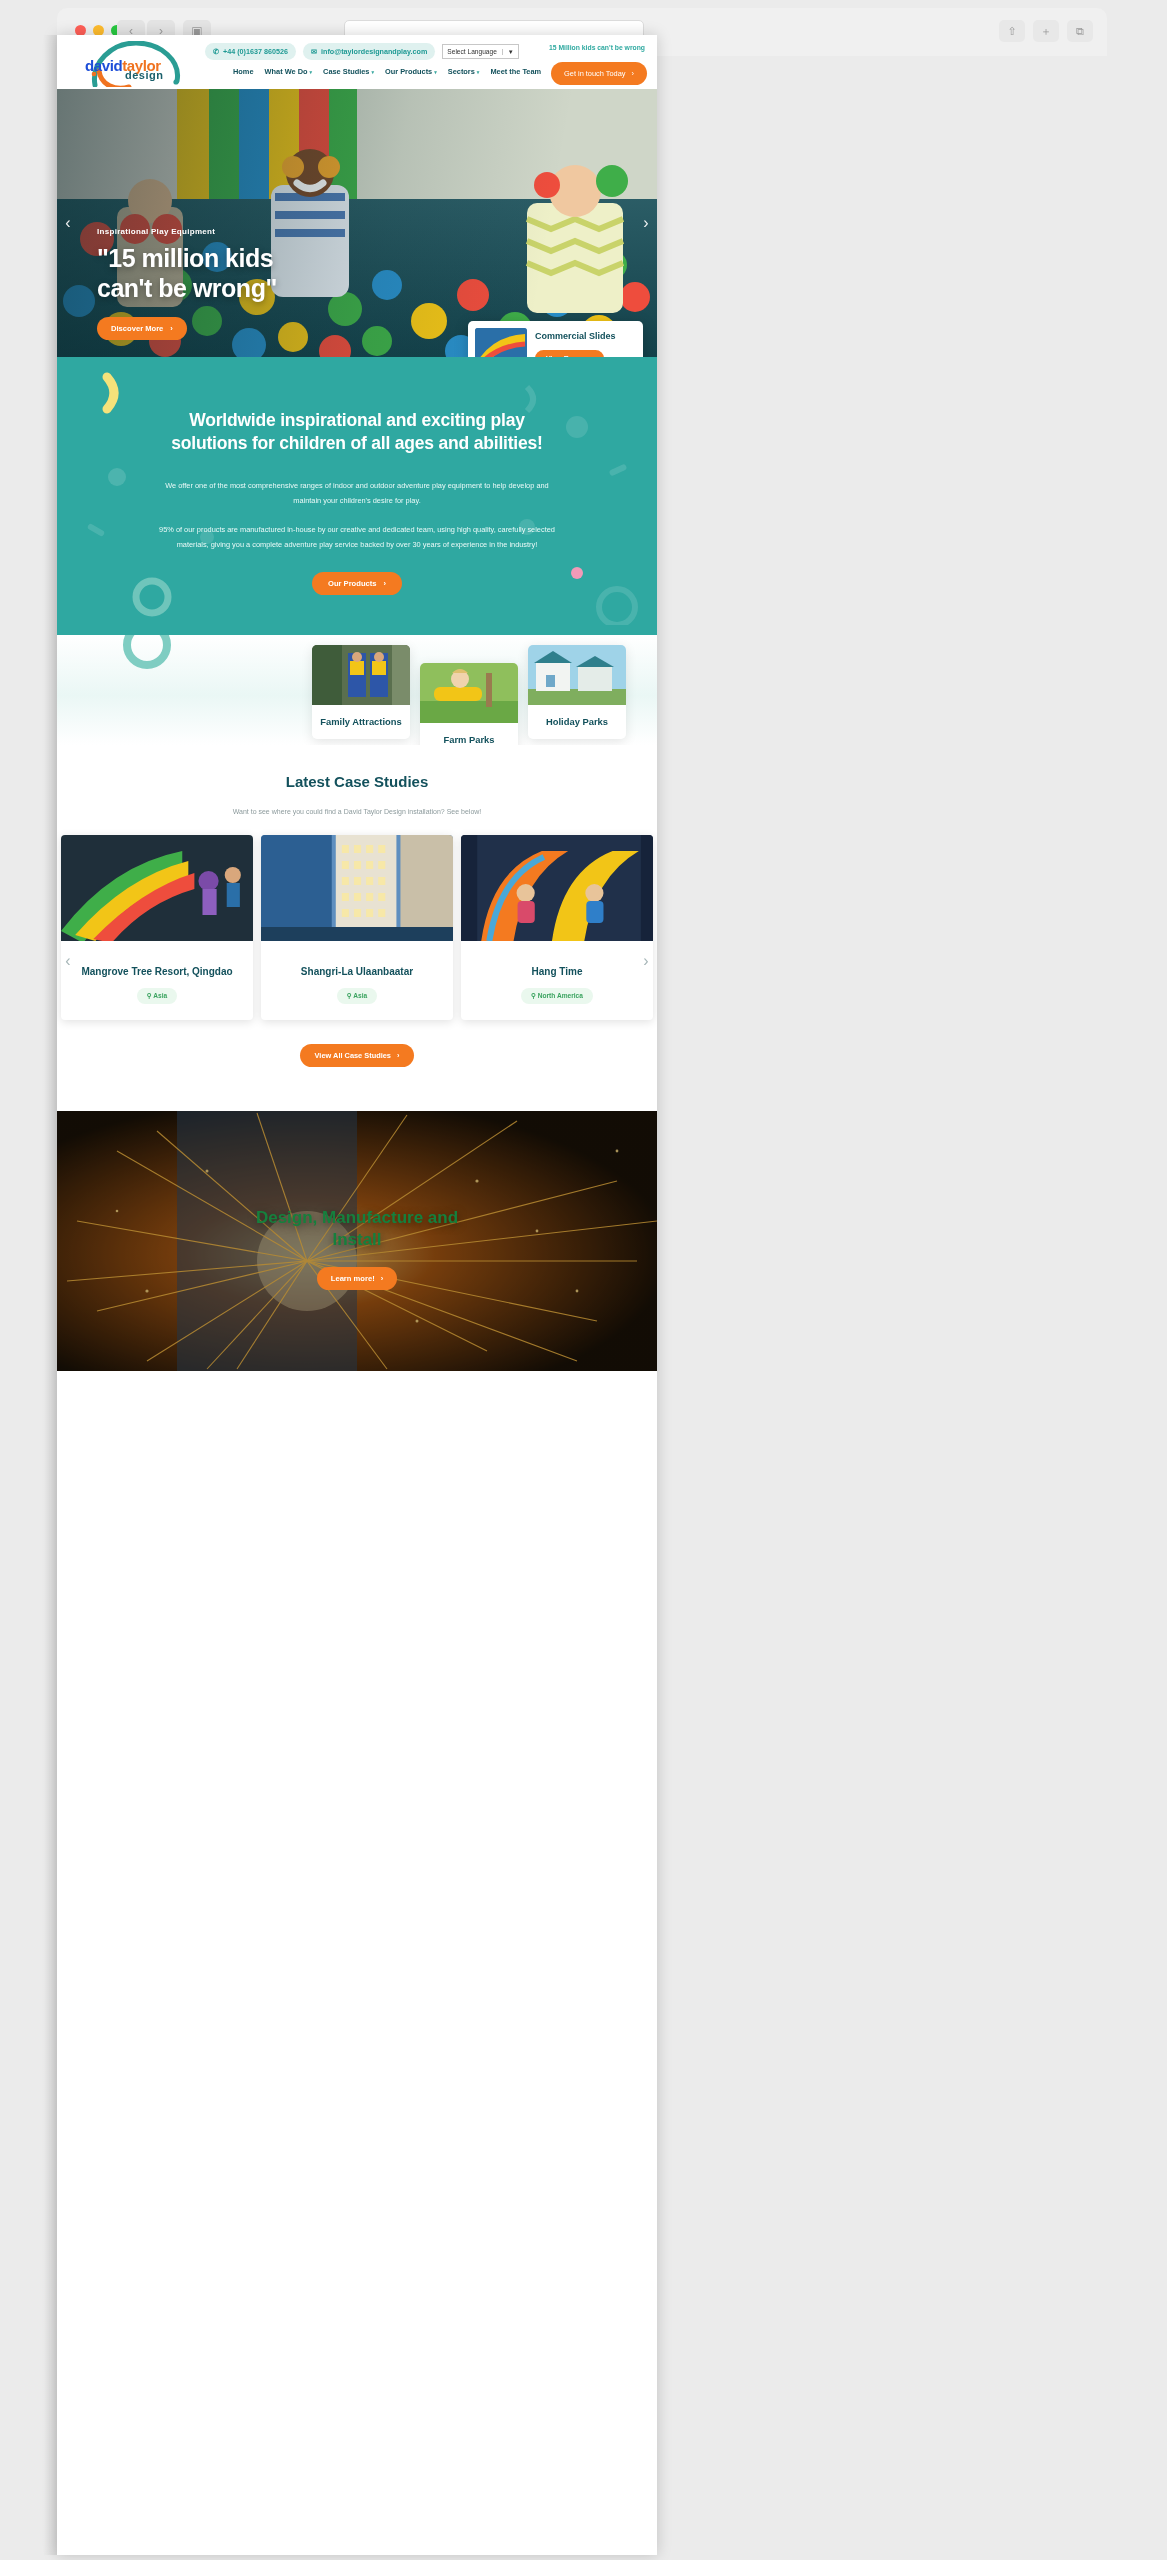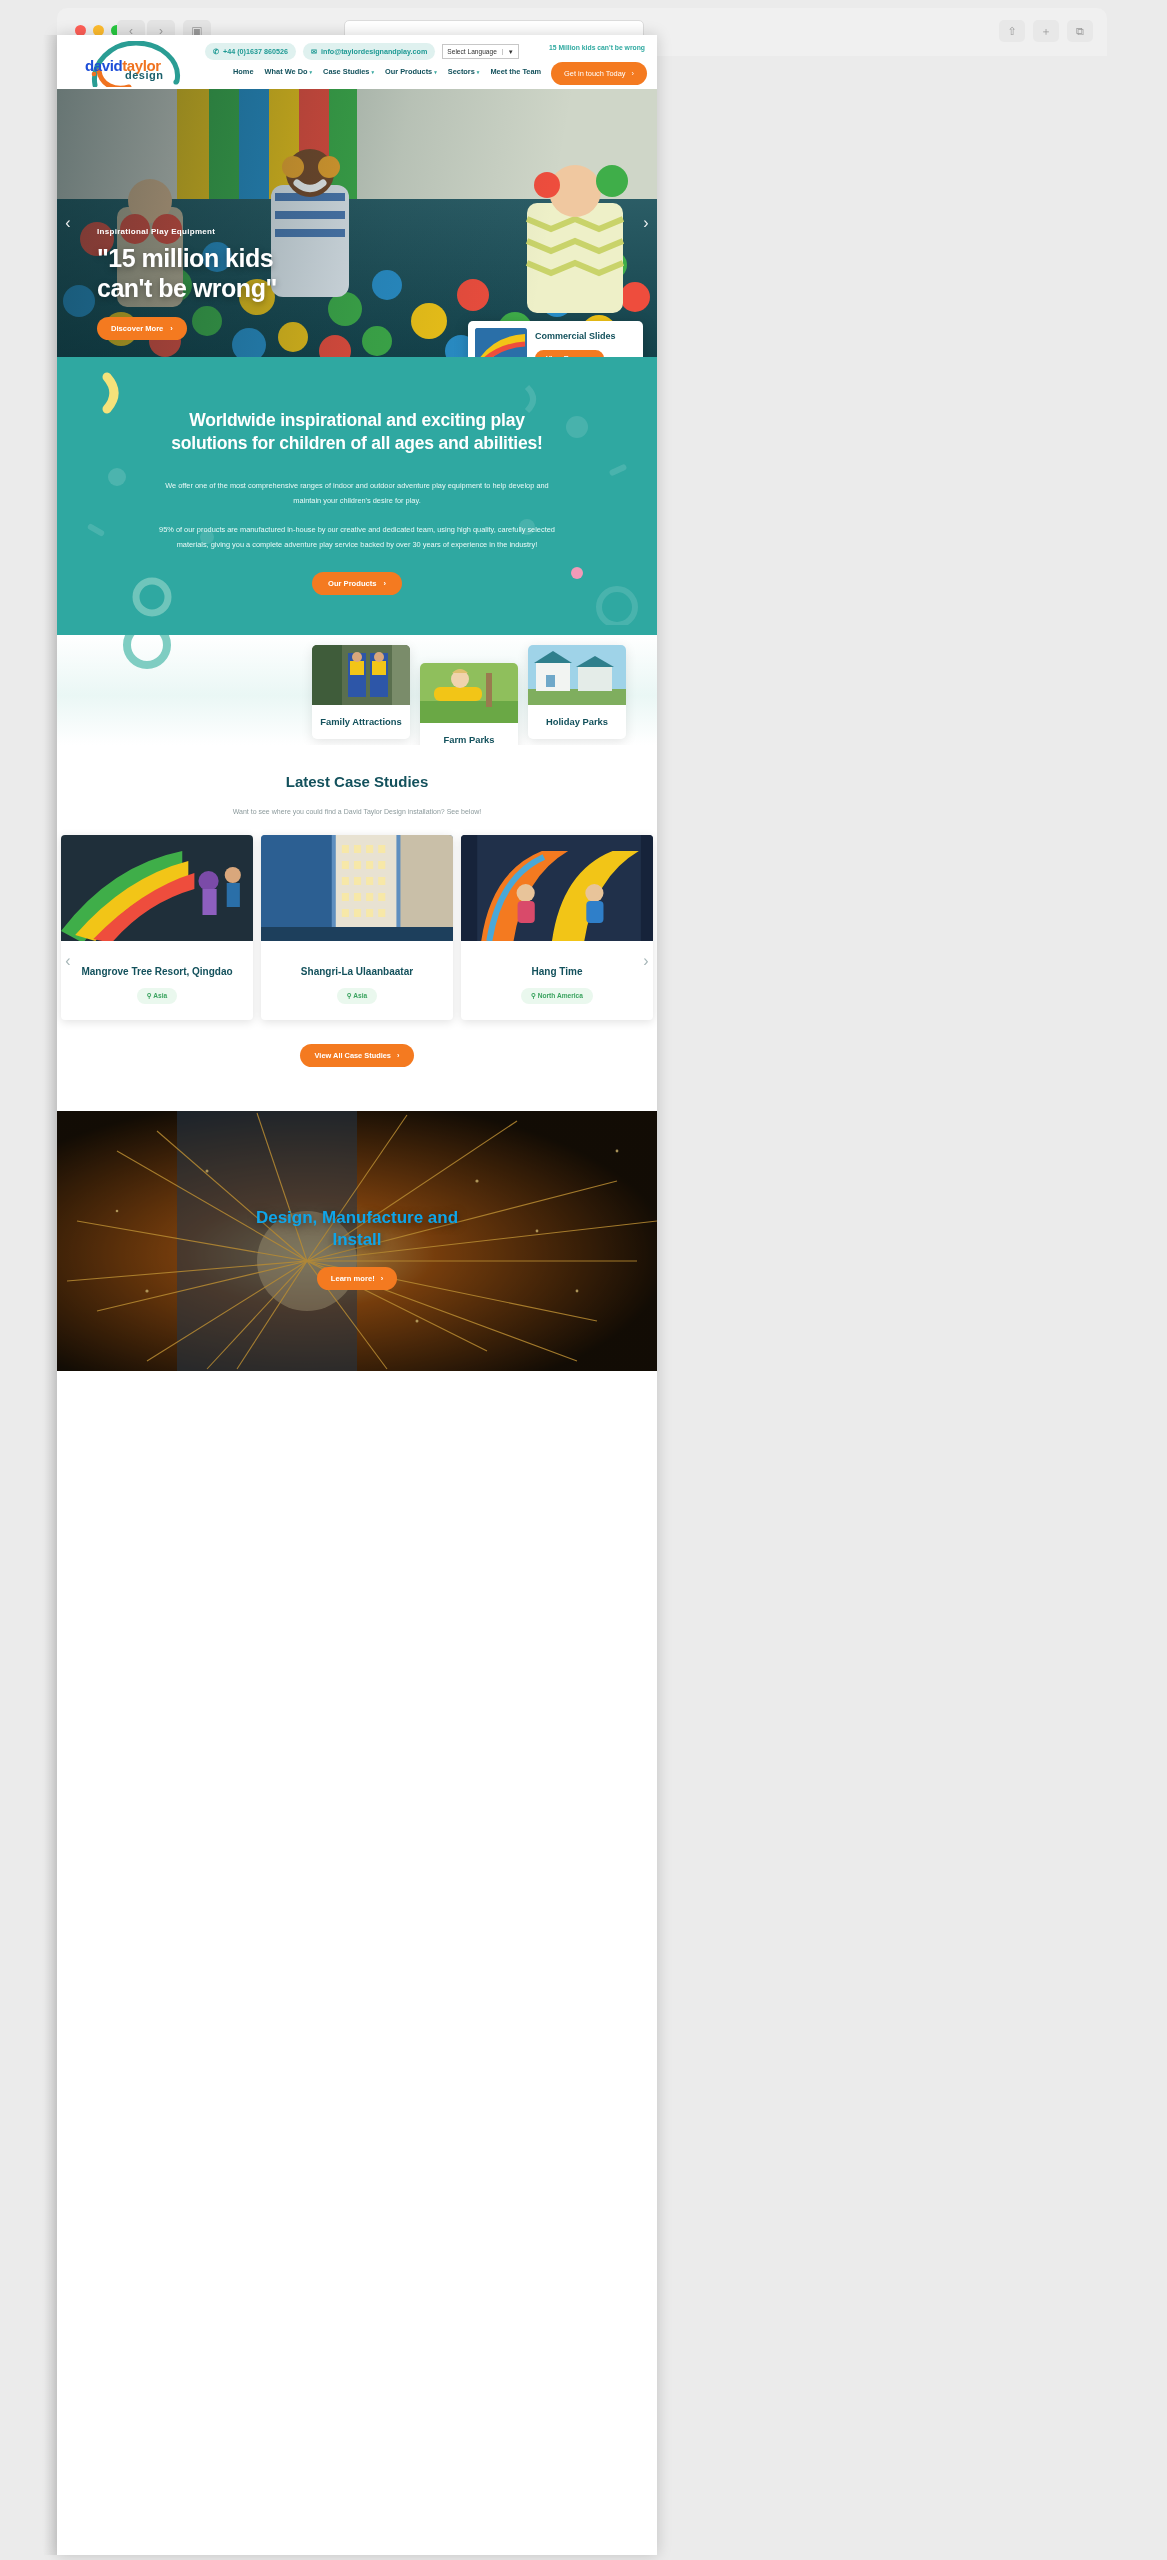--- a/index.html
+++ b/index.html
@@ -132,21 +132,21 @@
      font-size:6.6px; font-weight:700; padding:4px 10px; border-radius:10px;}
   .cases .allbtn{ text-align:center; margin-top:24px;}
   .allbtn button{ background:#f47a20;color:#fff;font-size:7.4px;font-weight:700;padding:7px 15px;
      border-radius:13px;border:none;display:inline-flex;align-items:flex-start;gap:6px;cursor:pointer;}
 
   
   .sparks{ position:relative; height:260px; overflow:hidden; background:#1a1208;}
   .sparks .bg{ position:absolute; inset:0;}
   .sparks .veil{ position:absolute; inset:0; background:rgba(20,12,4,.30);}
   .sparks .inner{ position:absolute; left:0; right:0; top:96px; text-align:center; z-index:4;}
-  .sparks h2{ color:#0ea5e9; font-size:17px; font-weight:800; line-height:1.3; text-shadow:0 2px 8px rgba(0,0,0,.5);}
+  .sparks h2{ color:#15803d; font-size:17px; font-weight:800; line-height:1.3; text-shadow:0 2px 8px rgba(0,0,0,.5);}
   .sparks button{ margin-top:16px; background:#f47a20;color:#fff;font-size:7.6px;font-weight:700;
      padding:7px 14px;border-radius:13px;border:none;display:inline-flex;align-items:center;gap:6px;cursor:pointer;}
 </style>
 </head>
 <body>
 
 <div class="screen">
 
   <div class="browser">
     <div class="traffic">

